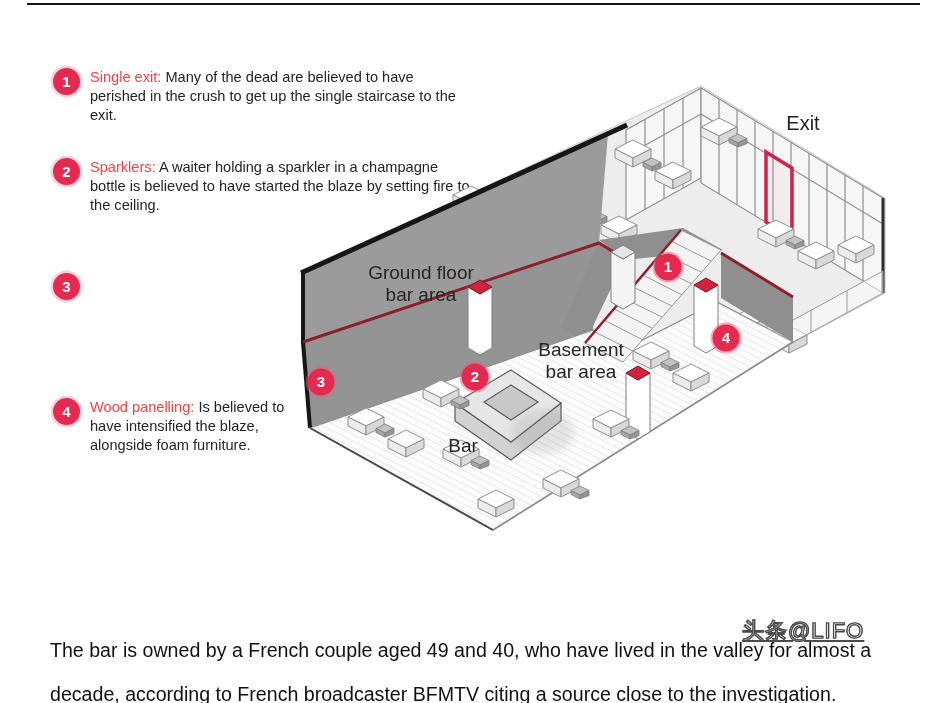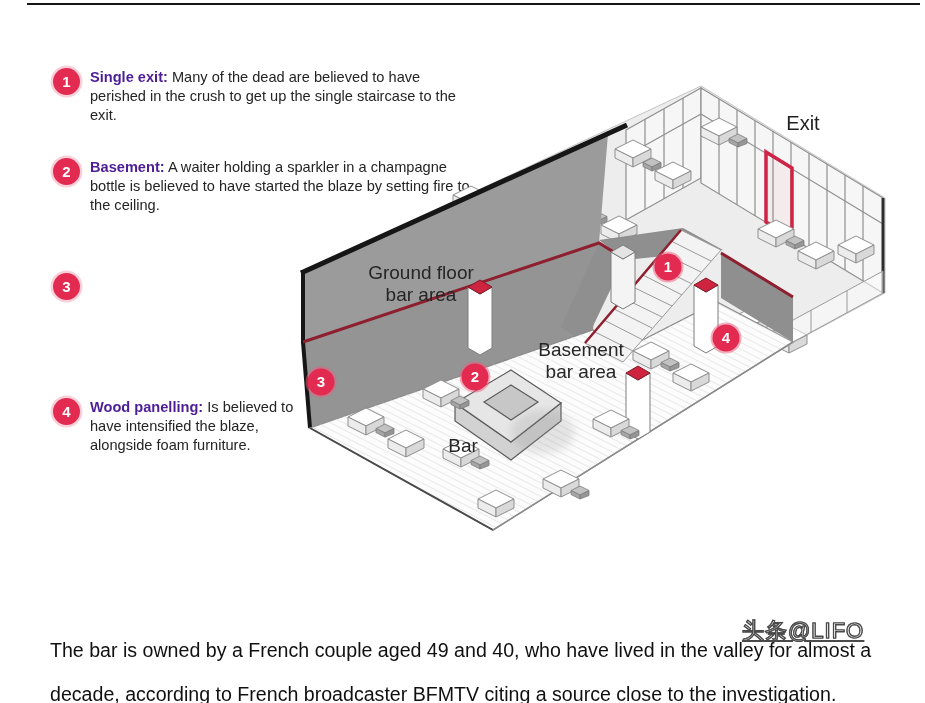--- a/index.html
+++ b/index.html
@@ -7,21 +7,21 @@
   #canvas{position:relative;width:925px;height:703px;background:#fff;overflow:hidden;}
 
   .top-rule{position:absolute;left:27px;top:3px;width:893px;height:2px;background:#161616;}
 
   
   .anno{position:absolute;display:flex;align-items:flex-start;}
   .anno .num{width:27px;height:27px;border-radius:50%;background:#e32b51;color:#fff;
     font-weight:bold;font-size:15px;display:flex;align-items:center;justify-content:center;
     flex-shrink:0;margin-right:10px;box-shadow:0 0 0 2.5px rgba(227,43,81,.22);}
   .anno p{margin:0;font-size:14.6px;line-height:19px;color:#242424;}
-  .anno p strong{color:#4c1d95;font-weight:bold;}
+  .anno p strong{color:#ef4444;font-weight:normal;}
   #anno-1{left:53px;top:68px;width:420px;}
   #anno-2{left:53px;top:158px;width:425px;}
   #anno-3{left:53px;top:273px;width:262px;}
   #anno-4{left:53px;top:398px;width:262px;}
   #anno-1 p,#anno-2 p{max-width:380px;}
   #anno-3 p,#anno-4 p{max-width:212px;}
 
   
   #floorplan{position:absolute;left:293px;top:80px;}
   .dlabel{fill:#262626;font-size:19px;}
@@ -42,21 +42,21 @@
 <div id="canvas">
 
   <div class="top-rule"></div>
 
   <div class="anno" id="anno-1">
     <span class="num">1</span>
     <p><strong>Single exit:</strong> <span>Many of the dead are believed to have perished in the crush to get up the single staircase to the exit.</span></p>
   </div>
   <div class="anno" id="anno-2">
     <span class="num">2</span>
-    <p><strong>Basement:</strong> <span>A waiter holding a sparkler in a champagne bottle is believed to have started the blaze by setting fire to the ceiling.</span></p>
+    <p><strong>Sparklers:</strong> <span>A waiter holding a sparkler in a champagne bottle is believed to have started the blaze by setting fire to the ceiling.</span></p>
   </div>
   <div class="anno" id="anno-3">
     <span class="num">3</span>
   </div>
   <div class="anno" id="anno-4">
     <span class="num">4</span>
     <p><strong>Wood panelling:</strong> <span>Is believed to have intensified the blaze, alongside foam furniture.</span></p>
   </div>
 
   <svg id="floorplan" width="610" height="472" viewBox="0 0 610 472">

